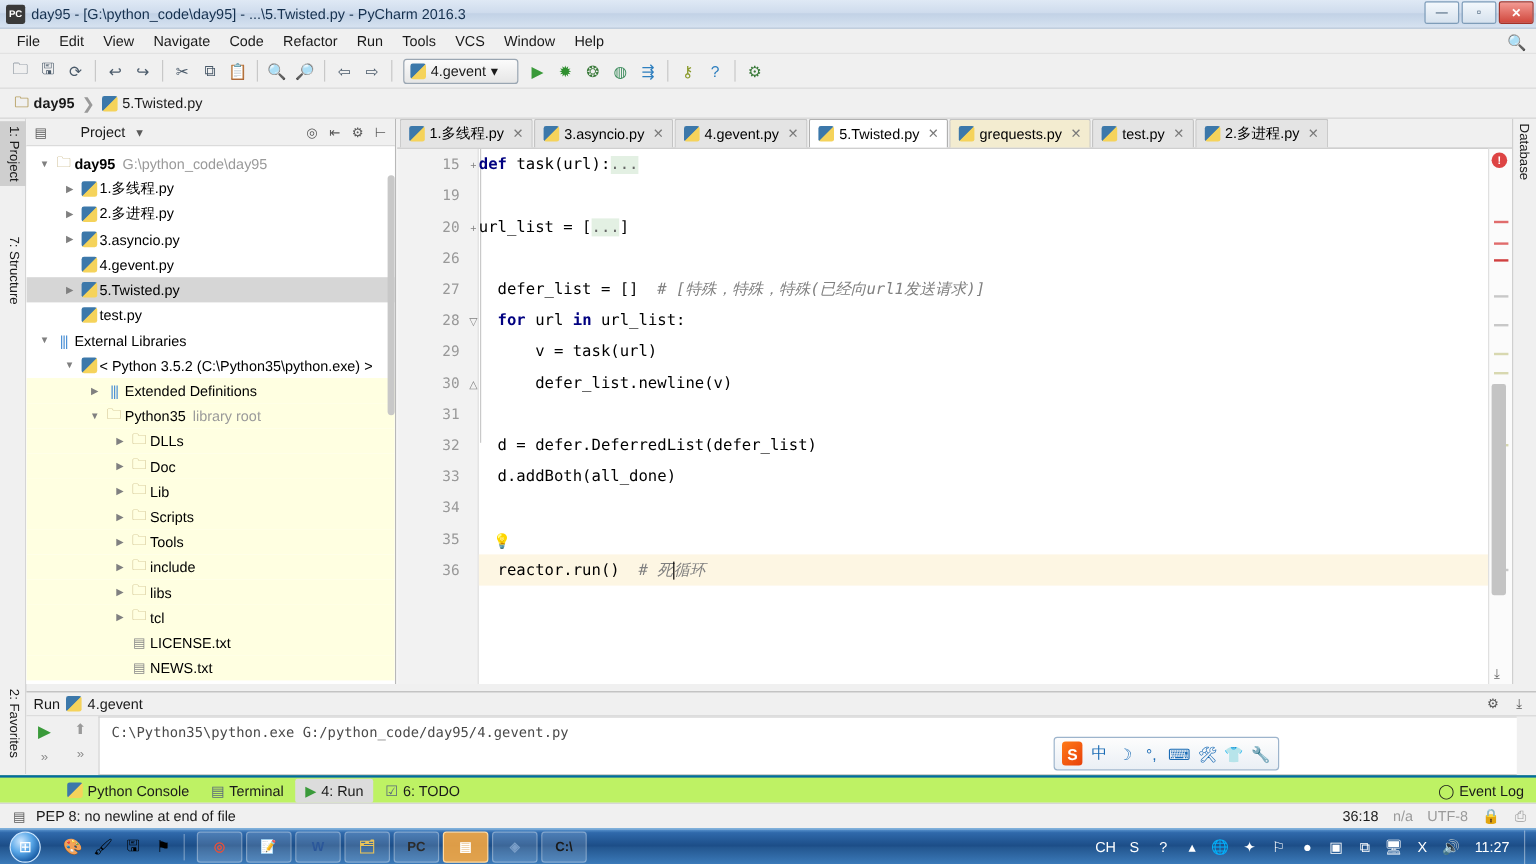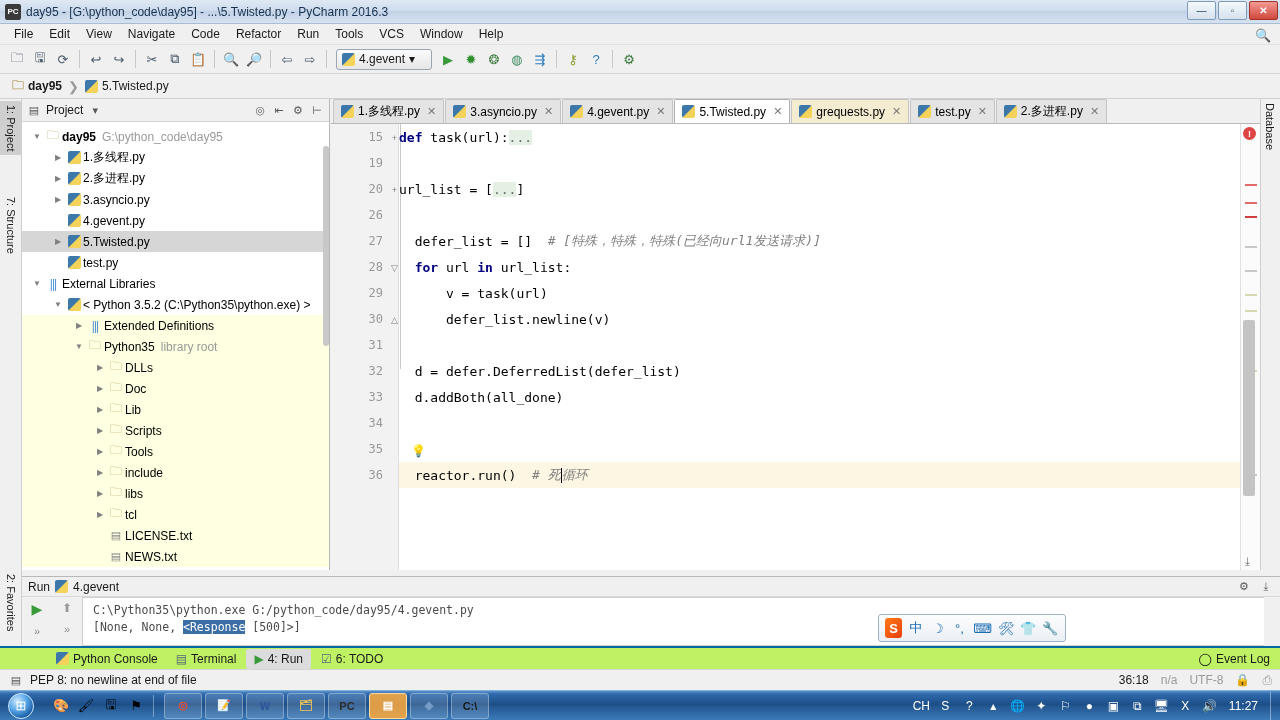--- a/index.html
+++ b/index.html
@@ -94,21 +94,21 @@
 
   
   .projpanel {
     position: absolute; left: 22px; top: 99px; width: 308px; height: 471px;
     background: #ffffff; border-right: 1px solid #b8b8b8;
   }
   .proj-header {
     height: 23px; background: #f0f0f0; border-bottom: 1px solid #d6d6d6;
     display: flex; align-items: center; padding: 0 4px; gap: 4px;
   }
-  .proj-header .ph-title { font-size: 12px; color: #1a1a1a; }
+  .proj-header .ph-title { font-size: 12px; color: #1a1a1a; margin-left: 21px; }
   .proj-header .ph-icons { margin-left: auto; display: flex; gap: 3px; align-items: center; }
   .ph-ic { width: 16px; height: 16px; display:flex; align-items:center; justify-content:center; font-size: 11px; color: #5a5a5a; }
   .tree { position: relative; height: 448px; overflow: hidden; padding-top: 4px; background: #fff; }
   .trow {
     display: flex; align-items: center; height: 21px; font-size: 12px; color: #000;
     white-space: nowrap; padding-right: 4px;
   }
   .trow.sel { background: #d6d6d6; }
   .trow.yellow { background: #ffffe1; }
   .arrow { width: 14px; text-align: center; font-size: 8px; color: #808080; flex: 0 0 14px; }
@@ -654,21 +654,21 @@
     <div class="run-left" id="runside">
         <div class="run-lcol">
           <div style="color: rgb(58, 154, 58); font-size: 14px;">▶</div>
           <div style="color: rgb(138, 138, 138); font-size: 11px;">»</div>
         </div>
         <div class="run-lcol">
           <div style="color: rgb(154, 154, 154); font-size: 12px;">⬆</div>
           <div style="color: rgb(138, 138, 138); font-size: 11px;">»</div>
         </div>
       </div>
-    <div class="console" id="console"><div class="ln"><span class="grey">C:\Python35\python.exe G:/python_code/day95/4.gevent.py</span></div><div class="ln"><span class="grey">[None, None, </span><span class="sel">&lt;Response</span><span class="grey"> [500]&gt;]</span></div></div>
+    <div class="console" id="console"><div class="ln"><span class="grey">C:\Python35\python.exe G:/python_code/day95/4.gevent.py</span></div></div>
   </div>
 
   <div class="bottombar" id="bottombar">
     <div class="btab">
         <span class="pyicon"></span>
         <span>Python Console</span>
       </div>
       <div class="btab">
         <span style="color: rgb(90, 106, 122);">▤</span>
         <span>Terminal</span>

